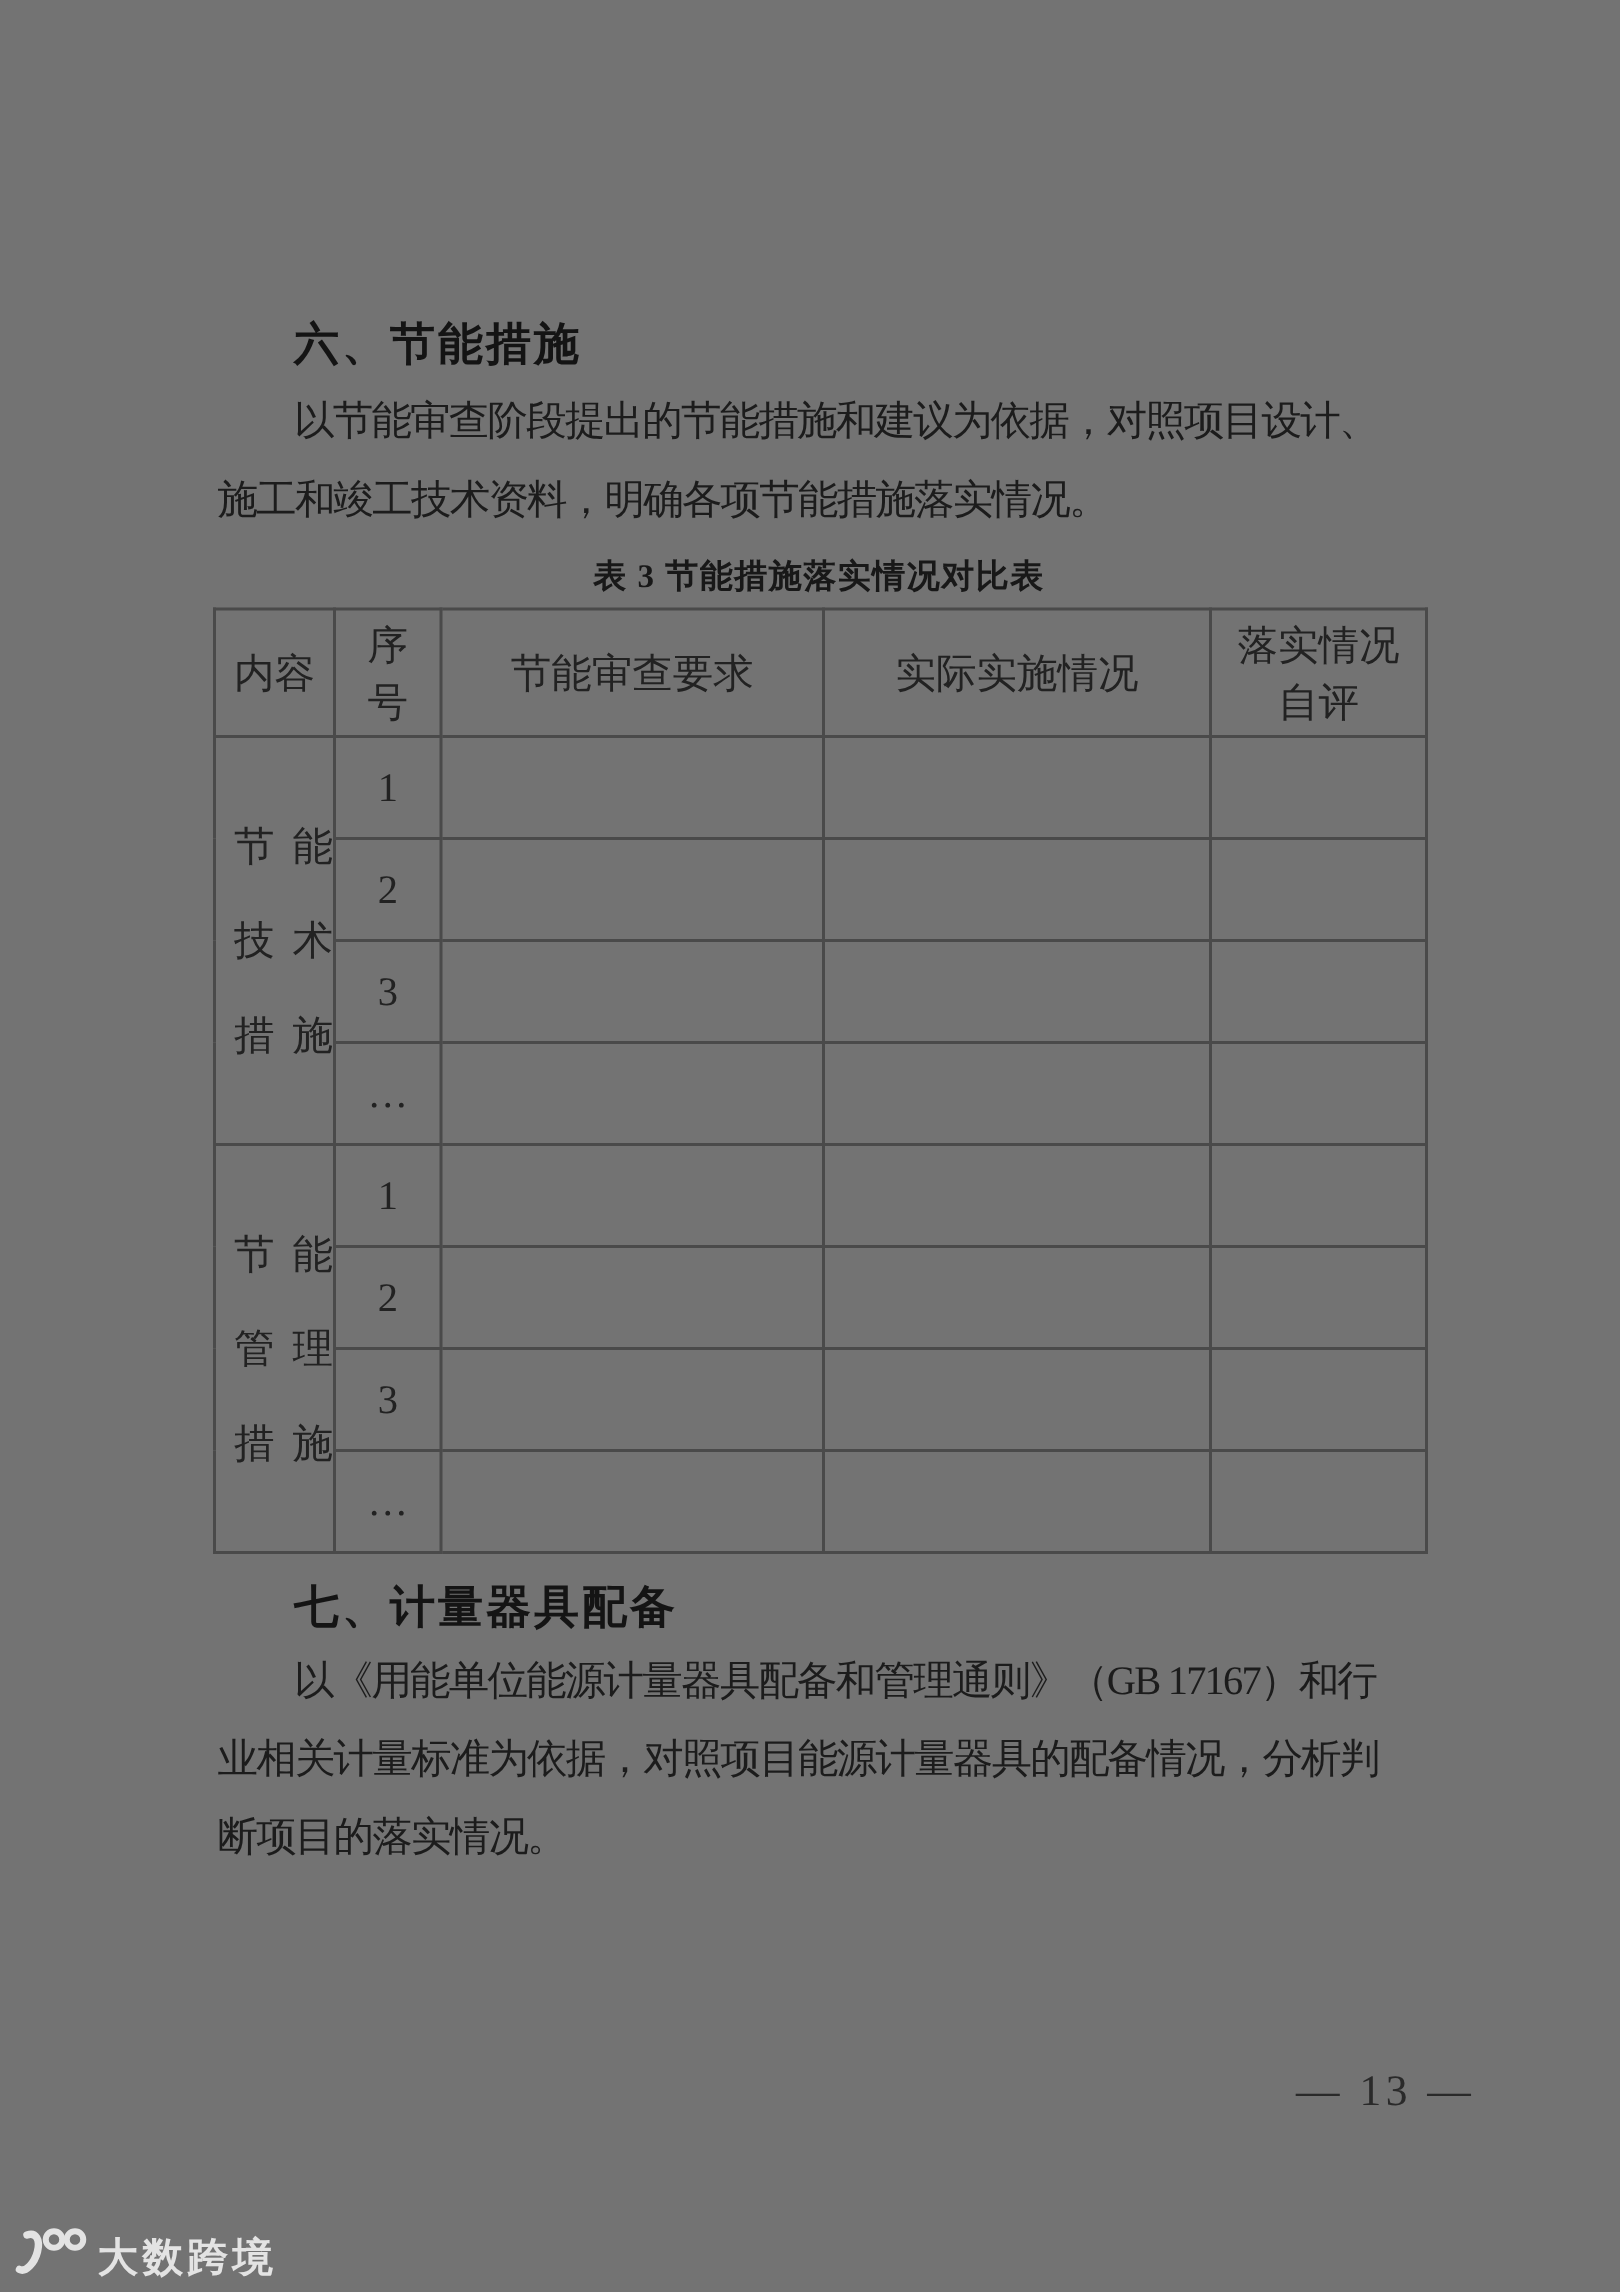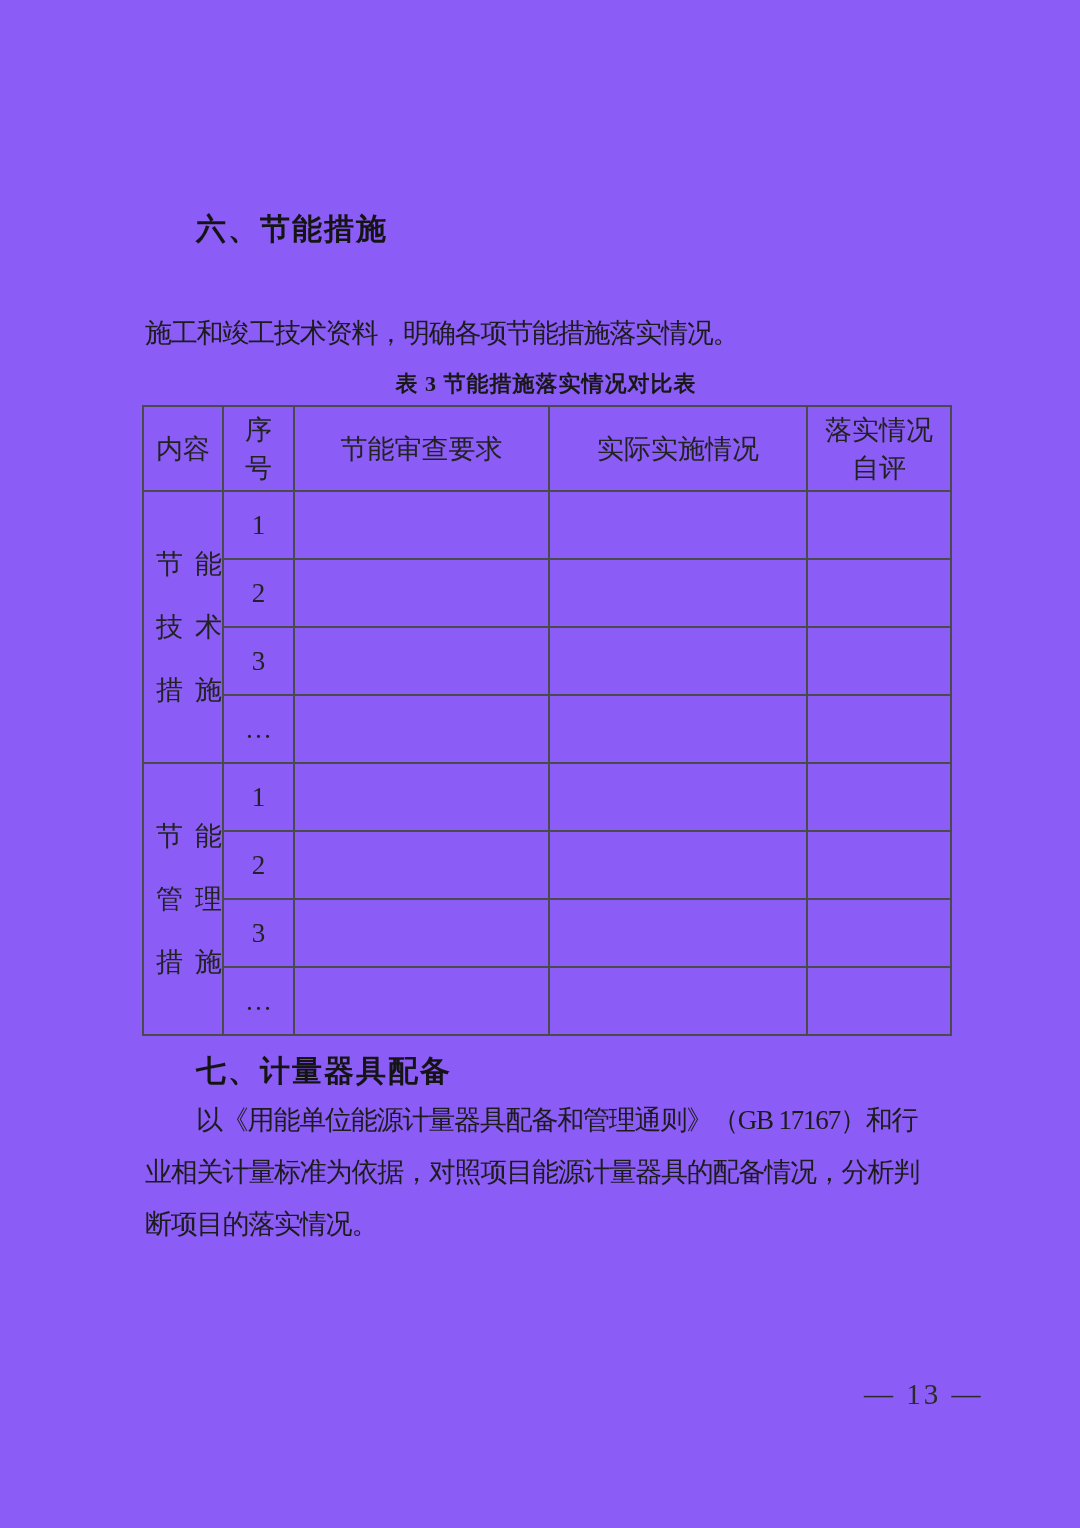--- a/index.html
+++ b/index.html
@@ -1,21 +1,21 @@
 <!DOCTYPE html>
 <html><head>
 <meta charset="utf-8">
 <style>
   * { margin: 0; padding: 0; box-sizing: border-box; }
   html, body { background: #9a9a9a; }
   .page {
     position: relative;
     width: 1080px;
     height: 1528px;
-    background: #8b5cf6;
+    background: #737373;
     overflow: hidden;
     font-family: "Liberation Serif", "DejaVu Serif", serif;
     color: #1e1e1e;
   }
   .heading {
     position: absolute;
     font-family: "Liberation Sans", "DejaVu Sans", sans-serif;
     font-weight: bold;
     font-size: 30px;
     letter-spacing: 2px;
@@ -94,20 +94,21 @@
     white-space: nowrap;
   }
 </style>
 </head>
 <body>
 
 <div class="page">
 
   <div class="heading" style="left:196px; top:209px;">六、节能措施</div>
 
+  <div class="body-line" style="left:196px; top:263px;">以节能审查阶段提出的节能措施和建议为依据，对照项目设计、</div>
   <div class="body-line" style="left:145px; top:316px;">施工和竣工技术资料，明确各项节能措施落实情况。</div>
 
   <div class="table-title">表 3  节能措施落实情况对比表</div>
 
   <table class="cmp">
     <colgroup>
       <col style="width:80px">
       <col style="width:71px">
       <col style="width:255px">
       <col style="width:258px">
@@ -199,14 +200,24 @@
   </table>
 
   <div class="heading" style="left:196px; top:1051px;">七、计量器具配备</div>
 
   <div class="body-line" style="left:196px; top:1103px;">以《用能单位能源计量器具配备和管理通则》（GB 17167）和行</div>
   <div class="body-line" style="left:145px; top:1207px;">断项目的落实情况。</div>
   <div class="body-line" style="left:145px; top:1155px;">业相关计量标准为依据，对照项目能源计量器具的配备情况，分析判</div>
 
   <div class="page-number">— 13 —</div>
 
+  <div class="watermark">
+    <span>
+      <svg width="50" height="36" viewBox="0 0 50 36" fill="none">
+        <path d="M10 6 C16 4 19 9 17 17 C15 25 9 31 5 29" stroke="#e3e3e3" stroke-width="5" stroke-linecap="round" fill="none"></path>
+        <circle cx="28" cy="9" r="5.5" stroke="#e3e3e3" stroke-width="4" fill="none"></circle>
+        <circle cx="42" cy="9" r="5.5" stroke="#e3e3e3" stroke-width="4" fill="none"></circle>
+      </svg>
+    </span>
+    <span class="brand-text">大数跨境</span>
+  </div>
 
 </div>
 
 </body></html>

